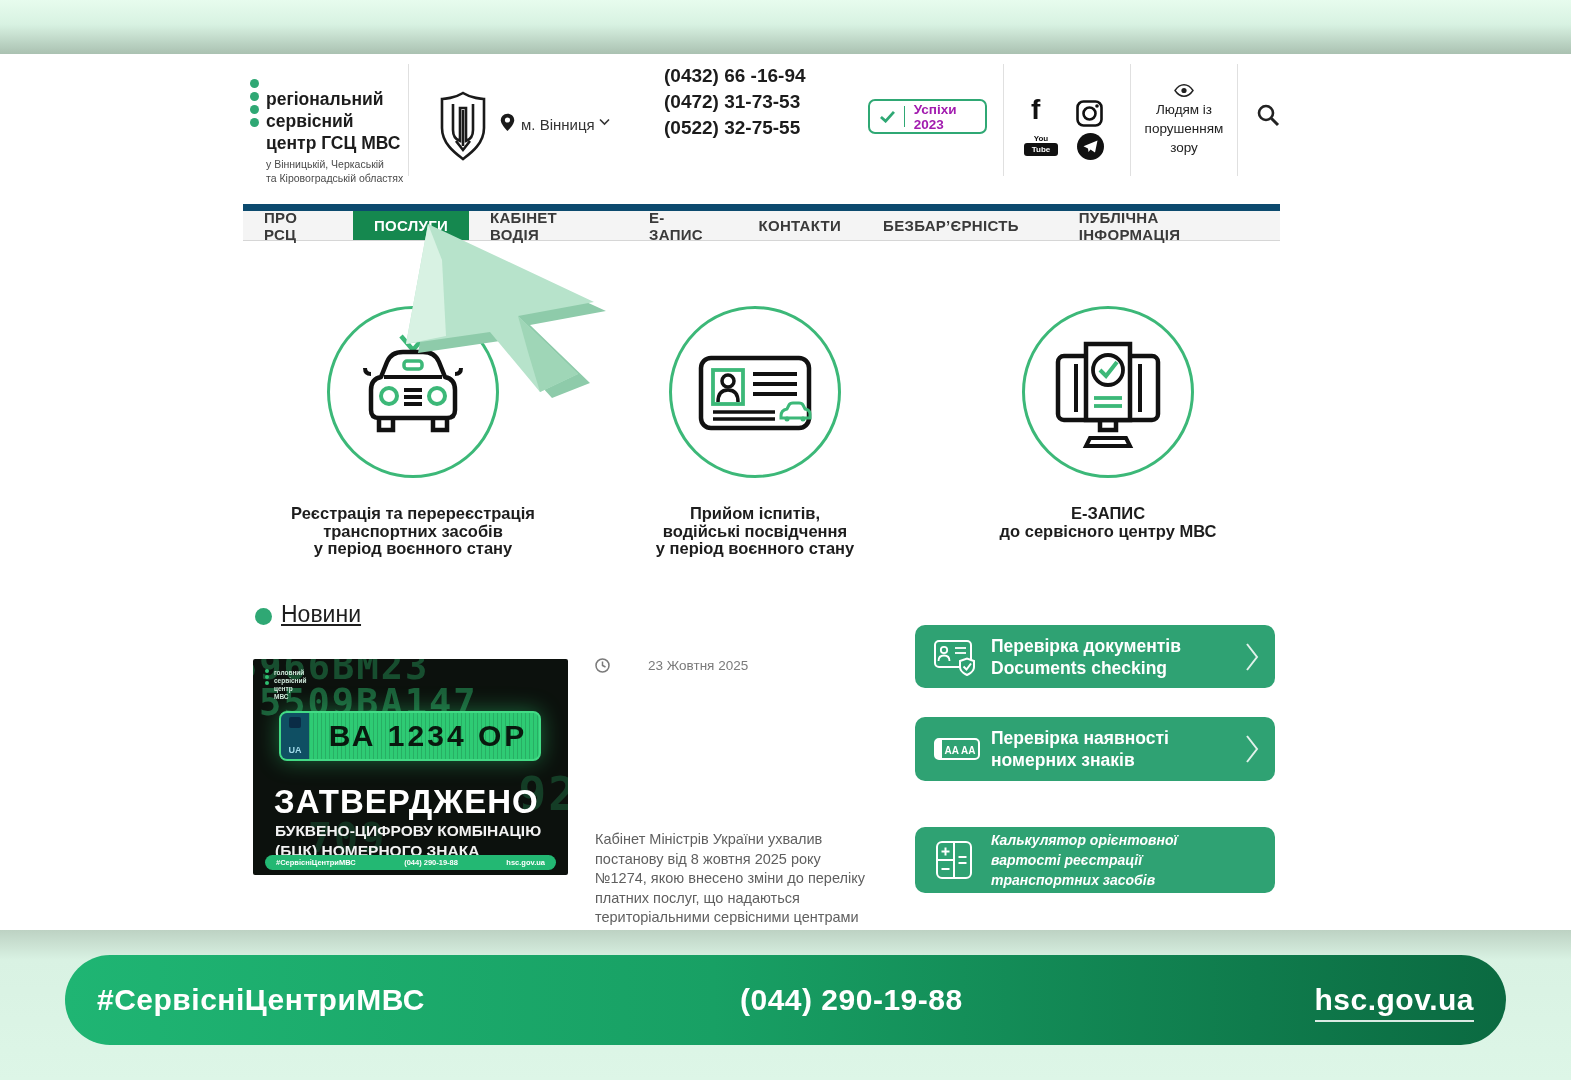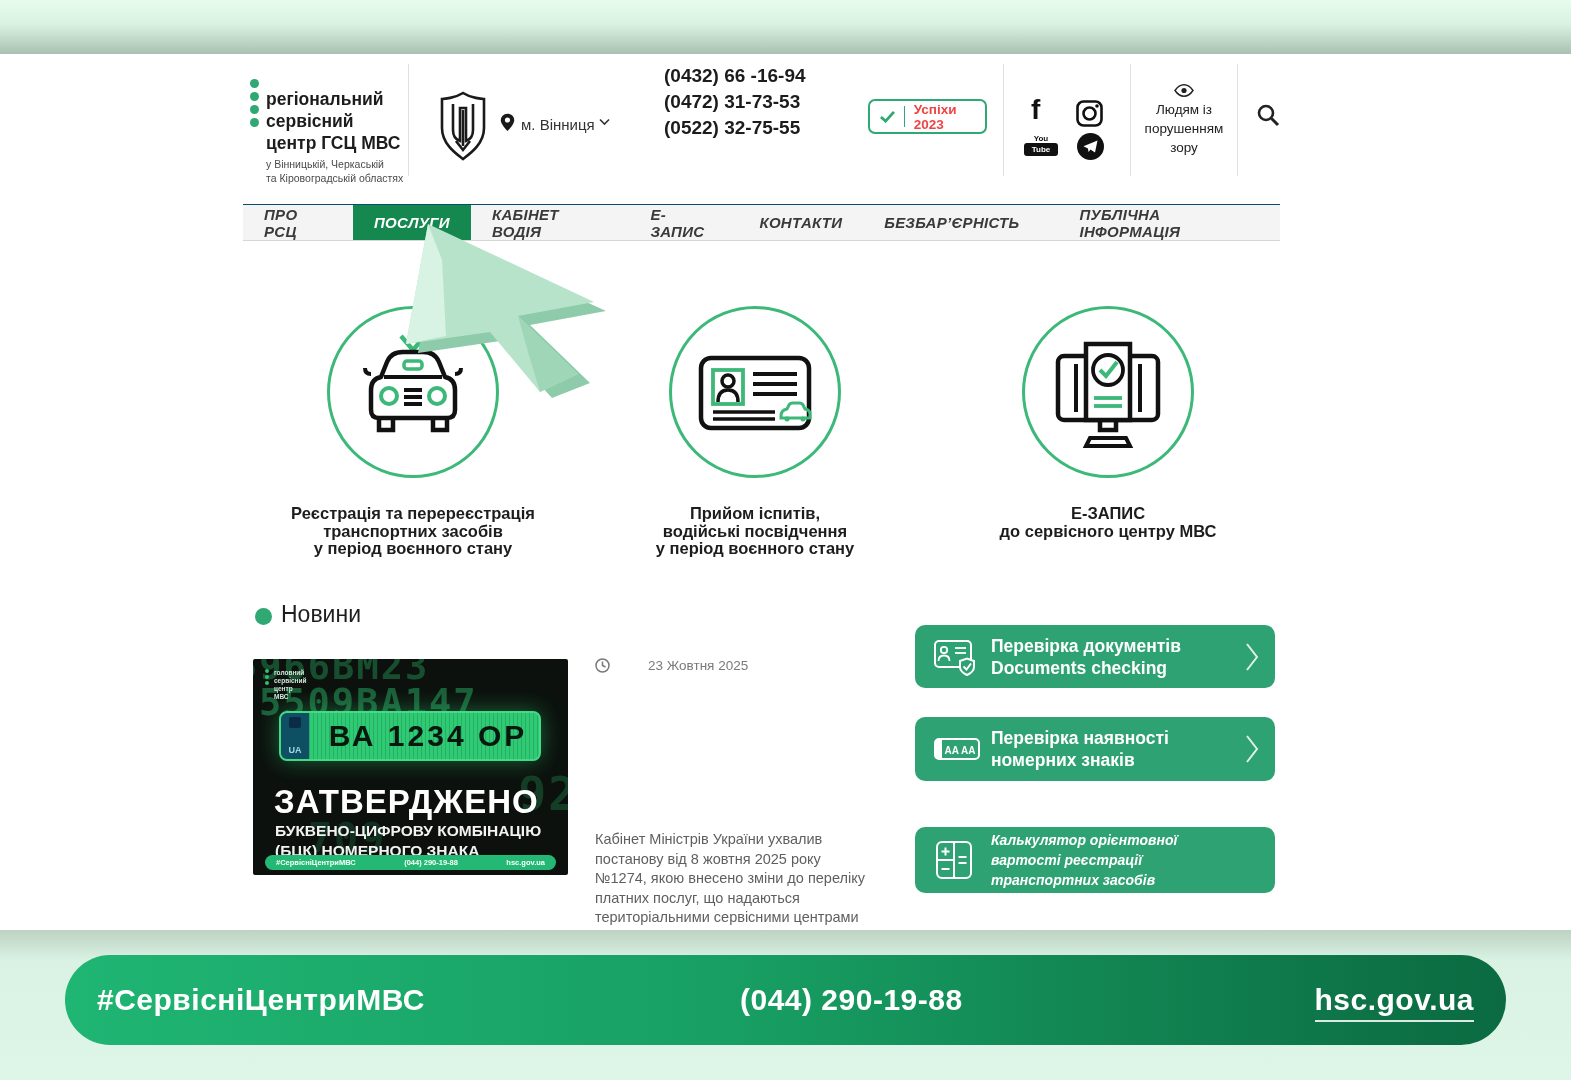--- a/index.html
+++ b/index.html
@@ -28,50 +28,50 @@
   .vdiv { position:absolute; top:64px; height:112px; border-left:1px solid #e0e0e0; }
   .trident { position:absolute; left:438px; top:90px; }
   .pin-icon { position:absolute; left:500px; top:113px; }
   .location { position:absolute; left:521px; top:116px; font-size:15px; color:#333; font-weight:500; }
   .loc-chev { position:absolute; left:599px; top:118px; }
   .phones { position:absolute; left:664px; top:63px; font-size:19px; font-weight:700; color:#1c1c1c; line-height:26px; }
   .success-btn { position:absolute; left:868px; top:99px; width:119px; height:35px; border:2px solid #2fa874;
     border-radius:7px; background:#fff; display:flex; align-items:center; cursor:pointer; }
   .success-btn .chk { margin-left:10px; }
   .success-btn .sep { width:1px; height:21px; background:#2fa874; margin:0 9px 0 9px; }
-  .success-btn .lbl { font-size:13.5px; font-weight:700; color:#ef4444; }
+  .success-btn .lbl { font-size:13.5px; font-weight:700; color:#a21caf; }
   .fb { position:absolute; left:1031px; top:94px; font-size:28px; font-weight:800; color:#111; cursor:pointer; }
   .insta { position:absolute; left:1076px; top:100px; cursor:pointer; }
   .yt { position:absolute; left:1024px; top:134px; width:34px; text-align:center; cursor:pointer; }
   .yt .yt-top { font-size:8px; font-weight:700; color:#111; line-height:9px; }
   .yt .yt-box { background:#111; border-radius:3px; height:13px; color:#fff; font-size:8px; font-weight:700; line-height:13px; }
   .tg { position:absolute; left:1077px; top:133px; width:27px; height:27px; border-radius:50%; background:#111;
     display:flex; align-items:center; justify-content:center; cursor:pointer; }
   .eye { position:absolute; left:1174px; top:84px; }
   .access { position:absolute; left:1135px; top:100px; width:98px; text-align:center; font-size:13.5px; color:#222; line-height:19px; cursor:pointer; }
   .search { position:absolute; left:1256px; top:103px; cursor:pointer; }
 
   
   .nav { position:absolute; left:243px; top:204px; width:1037px; height:37px; background:#f4f4f4;
-    border-top:1px solid #0c4a6e; border-bottom:1px solid #d6d6d6; display:flex;font-style:italic; }
+    border-top:7px solid #0c4a6e; border-bottom:1px solid #d6d6d6; display:flex; }
   .nav-item { padding:0 21px; display:flex; align-items:center; font-size:15px; font-weight:600; color:#3a3a3a;
     letter-spacing:.3px; cursor:pointer; }
   .nav-item.active { background:#15884f; color:#fff; }
   .nav-item.last { margin-left:18px; }
 
   
   .circle { position:absolute; width:172px; height:172px; border:3px solid #3cb878; border-radius:50%;
     display:flex; align-items:center; justify-content:center; cursor:pointer; background:#fff; }
   .svc-label { position:absolute; top:505px; width:320px; text-align:center; font-size:16.5px; font-weight:700;
     color:#1d1d1d; line-height:17.5px; }
   .cursor-arrow { position:absolute; left:388px; top:224px; z-index:40; pointer-events:none; }
 
   
   .news-dot { position:absolute; left:255px; top:608px; width:17px; height:17px; border-radius:50%; background:#2fa874; }
-  .news-title { position:absolute; left:281px; top:601px; font-size:23px; font-weight:500; color:#1e1e1e; }
+  .news-title { position:absolute; left:281px; top:601px; font-size:23px; font-weight:500; color:#1e1e1e;text-decoration:underline; }
 
   .news-card { position:absolute; left:253px; top:659px; width:315px; height:216px; background:#0c110d;
     overflow:hidden; border-radius:2px; cursor:pointer; }
   .matrix { position:absolute; font-family:"DejaVu Sans Mono", monospace; font-weight:700; color:#2fbf70; letter-spacing:2px; }
   .m1 { top:-14px; left:-18px; font-size:37px; opacity:.35; }
   .m2 { top:22px; left:6px; font-size:37px; opacity:.45; }
   .m3 { top:108px; right:-10px; font-size:46px; opacity:.25; }
   .m4 { bottom:14px; left:55px; font-size:40px; opacity:.18; }
   .card-logo { position:absolute; left:12px; top:10px; display:flex; }
   .card-logo .dots i { display:block; width:4px; height:4px; border-radius:50%; background:#2fbf70; margin-bottom:2px; }

